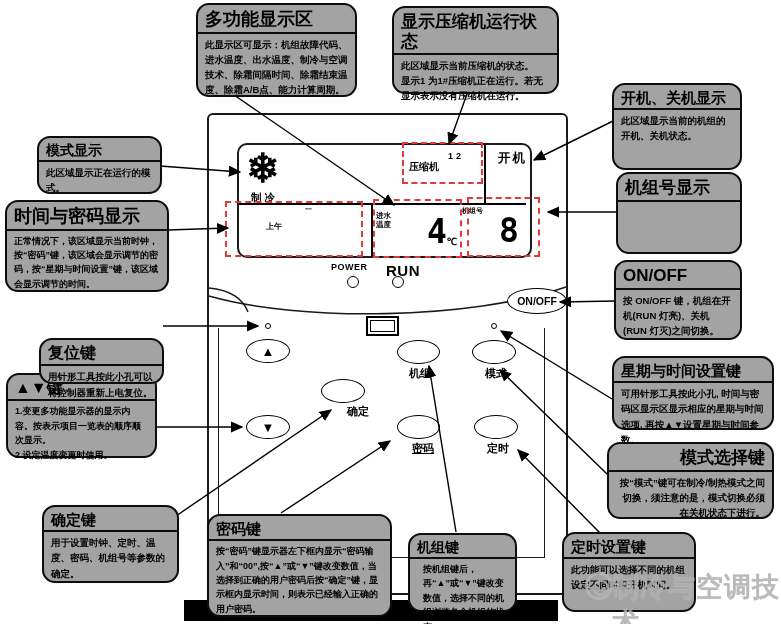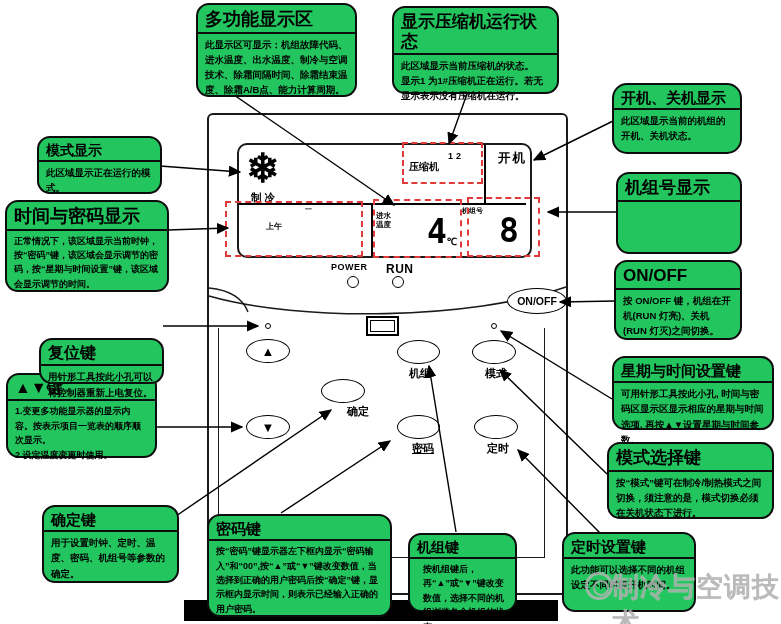--- a/index.html
+++ b/index.html
@@ -19,21 +19,21 @@
   .led { width:12px; height:12px; border:1.7px solid #000; border-radius:50%; background:#fff; z-index:3; }
   .panel-inner { left:218px; top:328px; width:327px; height:230px; border:1.6px solid #1a1a1a; border-top:none; z-index:1; }
   .oval { border:1.6px solid #000; border-radius:50%; background:#fff; z-index:4; display:flex; align-items:center; justify-content:center; font-weight:bold; }
   .btn-label { font-size:11px; font-weight:bold; color:#000; z-index:4; }
   .hole { width:6px; height:6px; border:1.5px solid #000; border-radius:50%; background:#fff; z-index:4; }
   .buzzer-o { left:366px; top:316px; width:33px; height:20px; border:2px solid #000; background:#fff; z-index:4; }
   .buzzer-i { left:370px; top:320px; width:25px; height:12px; border:1.5px solid #000; z-index:4; }
   .bottom-bar { left:184px; top:600px; width:374px; height:21px; background:#000; z-index:1; }
 
   
-  .callout { position:absolute; border:2px solid #0d0d0d; border-radius:13px; background:#22c55e; padding:3px 7px 4px; z-index:10; }
+  .callout { position:absolute; border:2px solid #0d0d0d; border-radius:13px; background:#a3a3a3; padding:3px 7px 4px; z-index:10; }
   .callout-title { font-weight:bold; color:#000; border-bottom:2px solid #0d0d0d; margin:0 -7px 3px; padding:1px 7px 2px; line-height:1.15; }
   .callout-body { font-size:9.5px; font-weight:600; color:#000; line-height:1.6; white-space:pre-line; }
   .fs18{font-size:18px}.fs17{font-size:17px}.fs16{font-size:16px}.fs15{font-size:15px}.fs14{font-size:14px}
 
   svg.overlay { position:absolute; left:0; top:0; z-index:5; pointer-events:none; }
   svg.deco { position:absolute; left:0; top:0; z-index:2; pointer-events:none; }
 
   
   .watermark { left:612px; top:569px; font-size:27px; font-weight:bold; color:#afafaf; letter-spacing:1px; z-index:50; opacity:.85; pointer-events:none; text-shadow:0 0 1px #d8d8d8; }
   .wm-logo { left:585px; top:572px; width:28px; height:28px; border:3px solid #b7b7b7; border-radius:50%; z-index:50; opacity:.8; pointer-events:none; }
@@ -64,21 +64,21 @@
   <div class="abs smallbold" style="left:266px;top:221px;font-size:8px;">上午</div>
   <div class="abs smallbold" style="left:305px;top:202px;font-size:7px;">二</div>
   <div class="abs smallbold" style="left:376px;top:211px;font-size:7.5px;line-height:1.2;white-space:pre-line;">进水
 温度</div>
   <div class="abs seg" style="left:427px;top:212px;font-size:33px;">4</div>
   <div class="abs smallbold" style="left:447px;top:234px;font-size:10px;">℃</div>
   <div class="abs smallbold" style="left:462px;top:206px;font-size:7px;">机组号</div>
   <div class="abs seg" style="left:499px;top:211px;font-size:33px;">8</div>
 
   <div class="abs smallbold" style="left:331px;top:262px;font-size:9px;letter-spacing:.5px;">POWER</div>
-  <div class="abs smallbold" style="left:386px;top:262px;font-size:12px;letter-spacing:.5px;">RUN</div>
+  <div class="abs smallbold" style="left:386px;top:262px;font-size:15px;letter-spacing:.5px;">RUN</div>
   <div class="abs led" style="left:347px;top:276px;"></div>
   <div class="abs led" style="left:392px;top:276px;"></div>
 
   <svg class="deco" width="781" height="624">
     <path d="M 209 296 C 300 322, 470 320, 566 287" fill="none" stroke="#1a1a1a" stroke-width="1.6"></path>
     <path d="M 209 288 Q 240 291 248 312" fill="none" stroke="#1a1a1a" stroke-width="1.4"></path>
   </svg>
 
   <div class="abs panel-inner"></div>
   <div class="abs buzzer-o"></div>
@@ -130,40 +130,40 @@
     <div class="callout-title fs18">多功能显示区</div>
     <div class="callout-body">此显示区可显示：机组故障代码、进水温度、出水温度、制冷与空调技术、除霜间隔时间、除霜结束温度、除霜A/B点、能力计算周期。</div>
   </div>
 
   <div class="callout" style="left:392px;top:6px;width:167px;height:88px;">
     <div class="callout-title fs17">显示压缩机运行状态</div>
     <div class="callout-body">此区域显示当前压缩机的状态。
 显示1 为1#压缩机正在运行。若无显示表示没有压缩机在运行。</div>
   </div>
 
-  <div class="callout" style="left:612px;top:83px;width:130px;height:71px;border-radius:15px;">
+  <div class="callout" style="left:612px;top:83px;width:130px;height:87px;">
     <div class="callout-title fs15">开机、关机显示</div>
     <div class="callout-body">此区域显示当前的机组的开机、关机状态。</div>
   </div>
 
   <div class="callout" style="left:616px;top:172px;width:126px;height:82px;">
     <div class="callout-title fs17">机组号显示</div>
   </div>
 
   <div class="callout" style="left:614px;top:260px;width:128px;height:80px;">
     <div class="callout-title fs17">ON/OFF</div>
     <div class="callout-body">按 ON/OFF 键，机组在开机(RUN 灯亮)、关机(RUN 灯灭)之间切换。</div>
   </div>
 
   <div class="callout" style="left:612px;top:356px;width:162px;height:74px;">
     <div class="callout-title fs15">星期与时间设置键</div>
     <div class="callout-body">可用针形工具按此小孔, 时间与密码区显示区显示相应的星期与时间选项, 再按▲▼设置星期与时间参数。</div>
   </div>
 
-  <div class="callout" style="left:607px;top:442px;width:167px;height:77px;">
+  <div class="callout" style="left:607px;top:442px;width:167px;height:77px;text-align:right;">
     <div class="callout-title fs17">模式选择键</div>
     <div class="callout-body">按“模式”键可在制冷/制热模式之间切换，须注意的是，模式切换必须在关机状态下进行。</div>
   </div>
 
   <div class="callout" style="left:562px;top:532px;width:134px;height:80px;">
     <div class="callout-title fs15">定时设置键</div>
     <div class="callout-body">此功能可以选择不同的机组设定不同时段开机时间。</div>
   </div>
 
   <div class="callout" style="left:408px;top:533px;width:109px;height:79px;">

